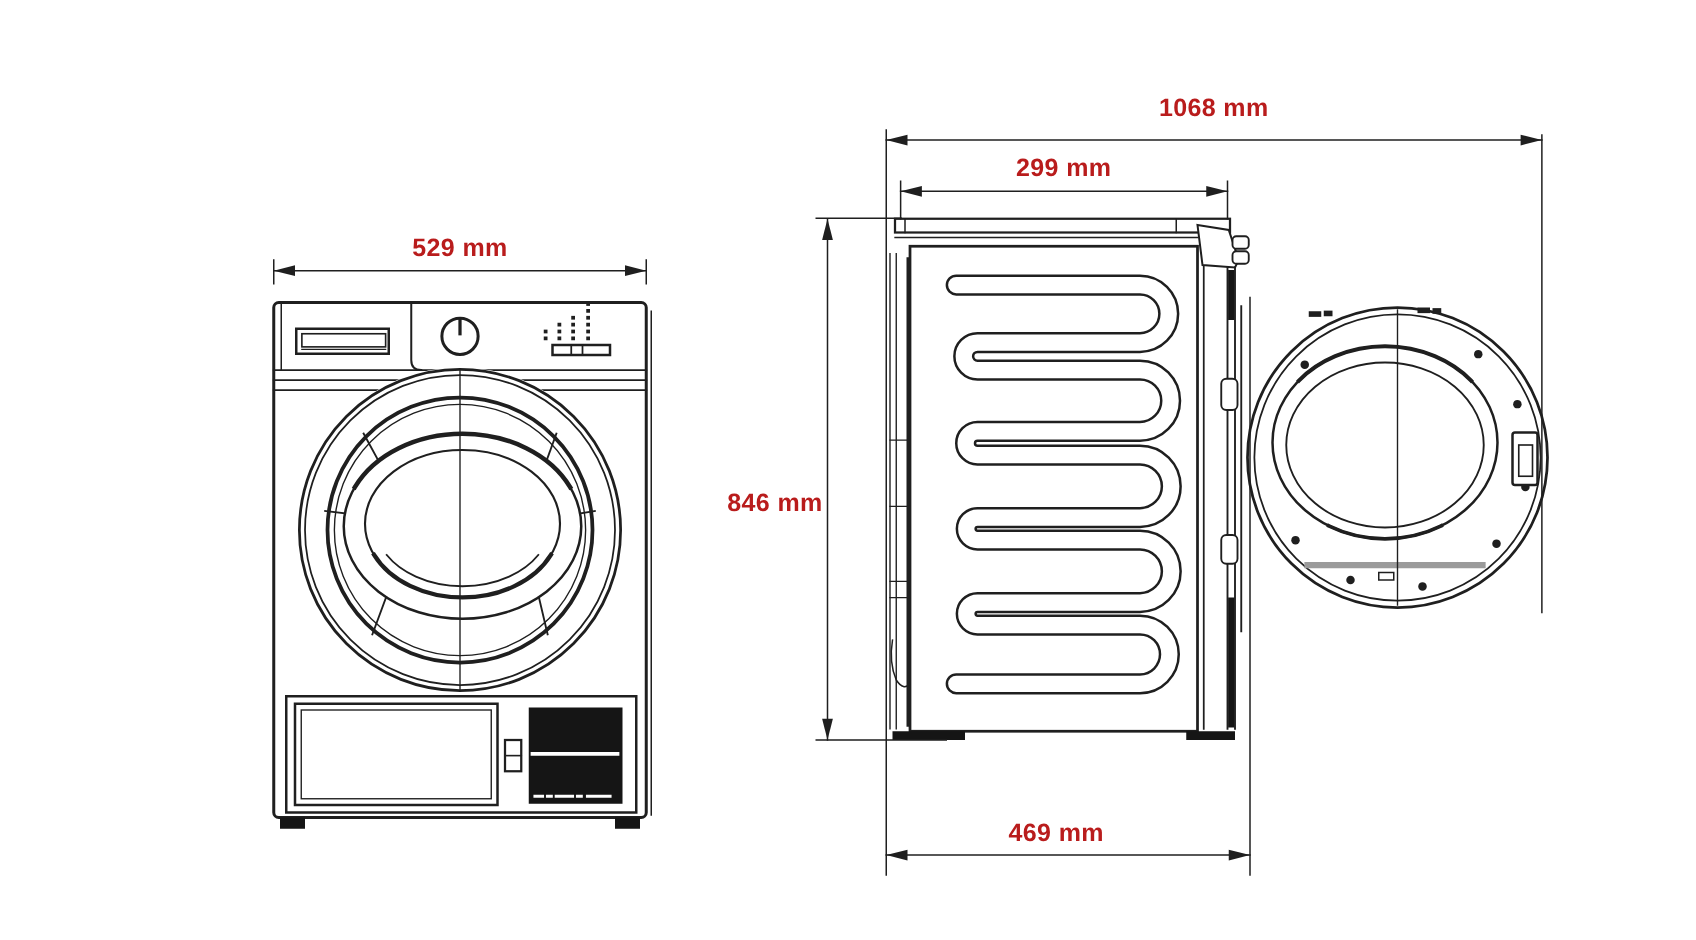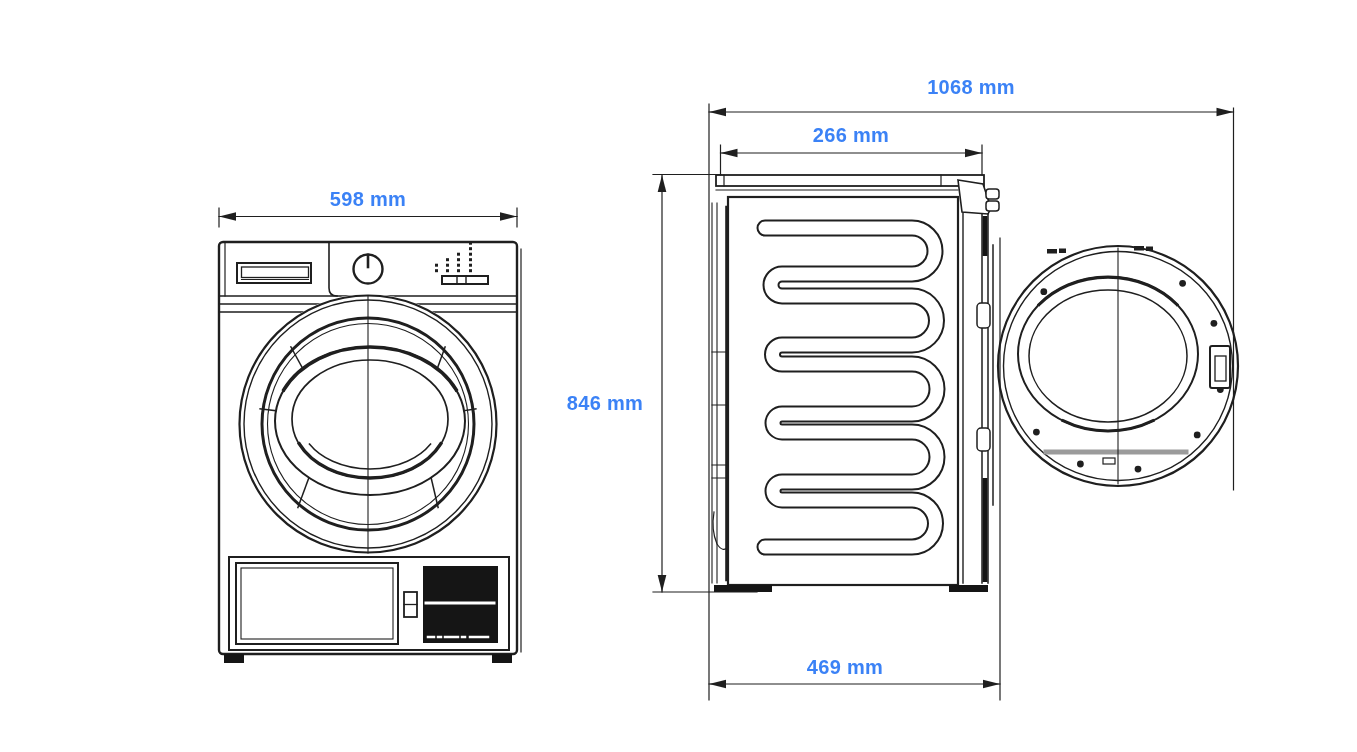--- a/index.html
+++ b/index.html
@@ -1,20 +1,20 @@
 <!DOCTYPE html>
 <html><head>
 <meta charset="utf-8">
 <style>
   html,body{margin:0;padding:0;background:#fff;}
   .canvas{position:relative;width:1357px;height:752px;background:#fff;overflow:hidden;
           font-family:"Liberation Sans",sans-serif;}
   .canvas svg{position:absolute;left:0;top:0;}
   .dim-label{position:absolute;transform:translate(-50%,-50%);
-             font:700 20px "Liberation Sans",sans-serif;color:#3b82f6;
+             font:700 20px "Liberation Sans",sans-serif;color:#b91c1c;
              white-space:nowrap;letter-spacing:.3px;}
 </style>
 </head>
 <body>
 
 <div class="canvas">
 
 <svg width="1357" height="752" viewBox="0 0 1357 752">
   <g stroke="#1f1f1f" fill="none" stroke-linecap="square">
 
@@ -193,19 +193,19 @@
       <g>
         <path d="M1000 238 V700"></path>
         <path d="M709 684 H1000"></path>
         <polygon points="709,684 726,679.7 726,688.3" fill="#1f1f1f" stroke="none"></polygon>
         <polygon points="1000,684 983,679.7 983,688.3" fill="#1f1f1f" stroke="none"></polygon>
       </g>
     </g>
   </g>
 </svg>
 
-<div class="dim-label" style="left:368px;top:199px">598 mm</div>
+<div class="dim-label" style="left:368px;top:199px">529 mm</div>
 <div class="dim-label" style="left:971px;top:87px">1068 mm</div>
-<div class="dim-label" style="left:851px;top:135px">266 mm</div>
-<div class="dim-label" style="left:605px;top:403px">846 mm</div>
+<div class="dim-label" style="left:851px;top:135px">299 mm</div>
+<div class="dim-label" style="left:620px;top:403px">846 mm</div>
 <div class="dim-label" style="left:845px;top:667px">469 mm</div>
 
 </div>
 
 </body></html>

